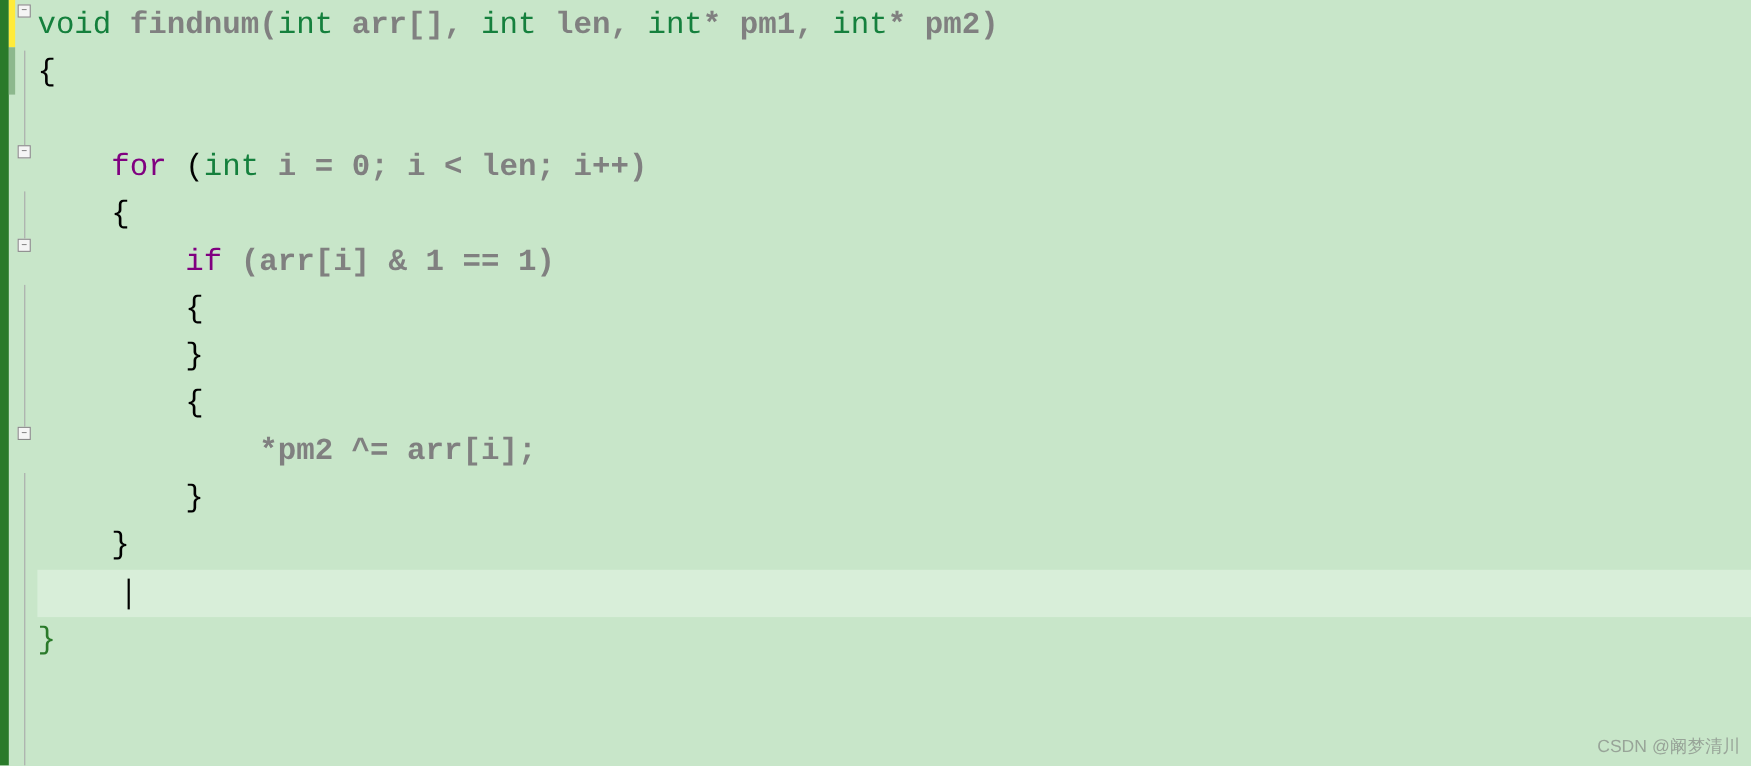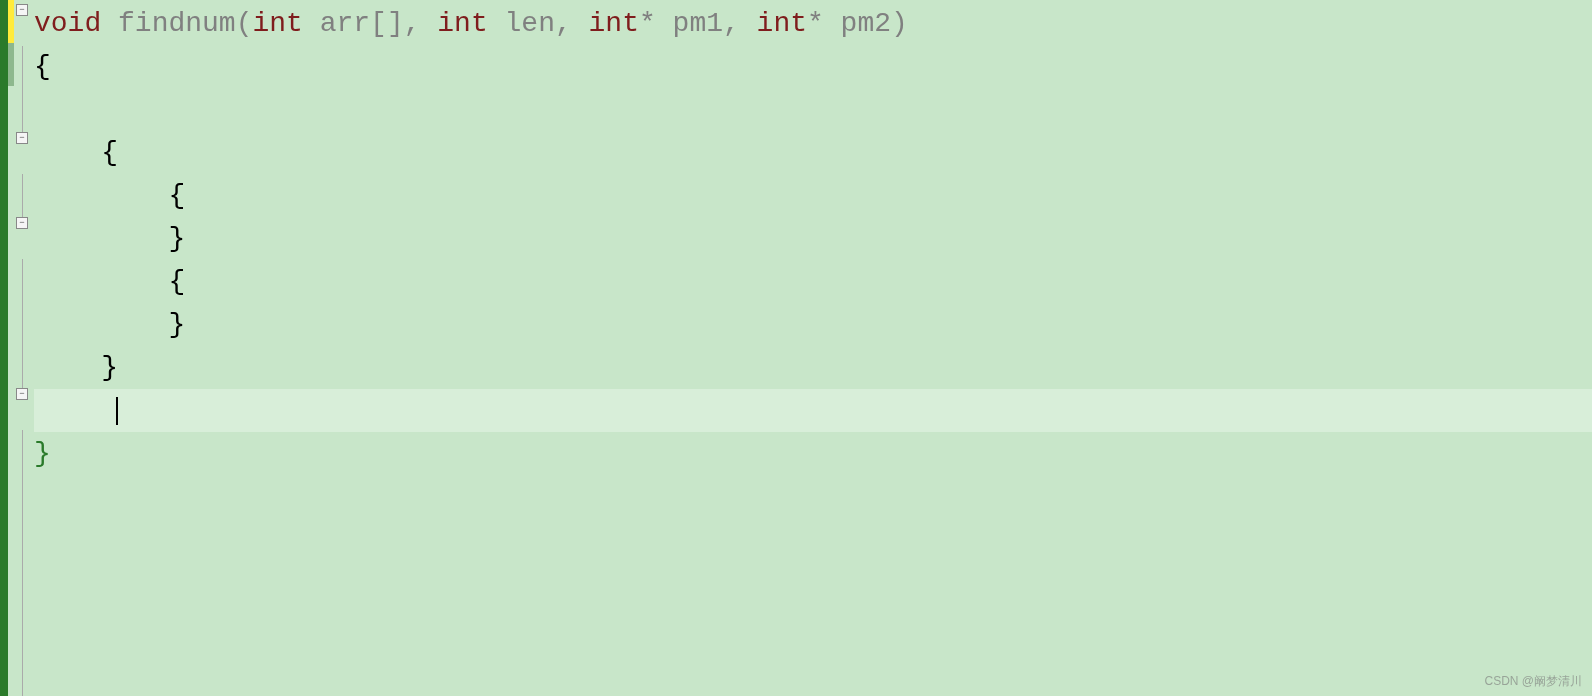--- a/index.html
+++ b/index.html
@@ -57,30 +57,30 @@
     }
     .cursor-line::before {
       content: '';
       position: absolute;
       left: 82px;
       top: 8px;
       width: 2px;
       height: 28px;
       background: #000;
     }
-    .kw-blue { color: #7f1d1d; }
+    .kw-blue { color: #15803d; }
     .kw-purple { color: #800080; }
-    .kw-gray { color: #808080; }
+    .kw-gray { color: #808080; font-weight: bold; }
     .brace-green { color: #2a7a2a; }
     .punct { color: #000; }
     .watermark {
       position: absolute;
       bottom: 6px;
       right: 10px;
-      font-size: 12px;
+      font-size: 16px;
       color: rgba(120,120,120,0.6);
       font-family: sans-serif;
     }
     .change-column {
       display: flex;
       flex-direction: column;
       width: 6px;
     }
     .ch-seg {
       flex: 1;
@@ -107,22 +107,25 @@
   <div class="fold-icon" style="margin-bottom:30px">−</div>
   <div style="height:129px;width:1px;background:#aaa"></div>
   <div class="fold-icon" style="margin-bottom:30px">−</div>
   <div style="flex:1;width:1px;background:#aaa"></div>
 </div>
 
 <div class="code-area">
   <div class="code-line"><span class="kw-blue">void</span><span class="kw-gray"> findnum(</span><span class="kw-blue">int</span><span class="kw-gray"> arr[], </span><span class="kw-blue">int</span><span class="kw-gray"> len, </span><span class="kw-blue">int</span><span class="kw-gray">* pm1, </span><span class="kw-blue">int</span><span class="kw-gray">* pm2)</span></div>
   <div class="code-line"><span class="punct">{</span></div>
   <div class="code-line"><span></span></div>
+  <div class="code-line"><span>    </span><span class="kw-purple">for</span><span> (</span><span class="kw-blue">int</span><span class="kw-gray"> i = 0; i &lt; len; i++)</span></div>
   <div class="code-line"><span>    {</span></div>
+  <div class="code-line"><span>        </span><span class="kw-purple">if</span><span class="kw-gray"> (arr[i] &amp; 1 == 1)</span></div>
   <div class="code-line"><span>        {</span></div>
   <div class="code-line"><span>        }</span></div>
   <div class="code-line"><span>        {</span></div>
+  <div class="code-line"><span class="kw-gray">            *pm2 ^= arr[i];</span></div>
   <div class="code-line"><span>        }</span></div>
   <div class="code-line"><span>    }</span></div>
   <div class="code-line highlighted-line cursor-line"><span>    </span></div>
   <div class="code-line"><span class="brace-green">}</span></div>
   <div class="watermark">CSDN @阚梦清川</div>
 </div>
 
 </body></html>

